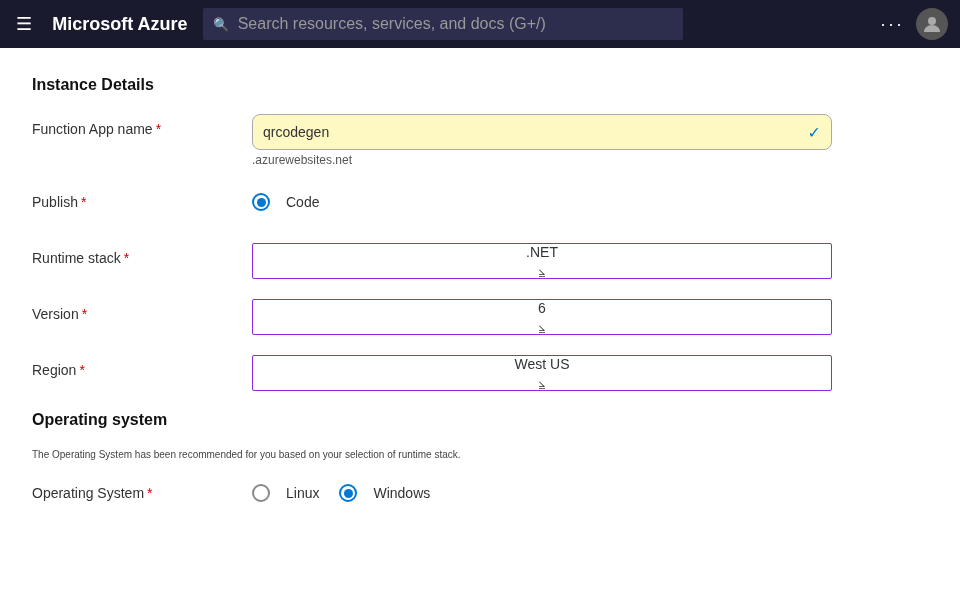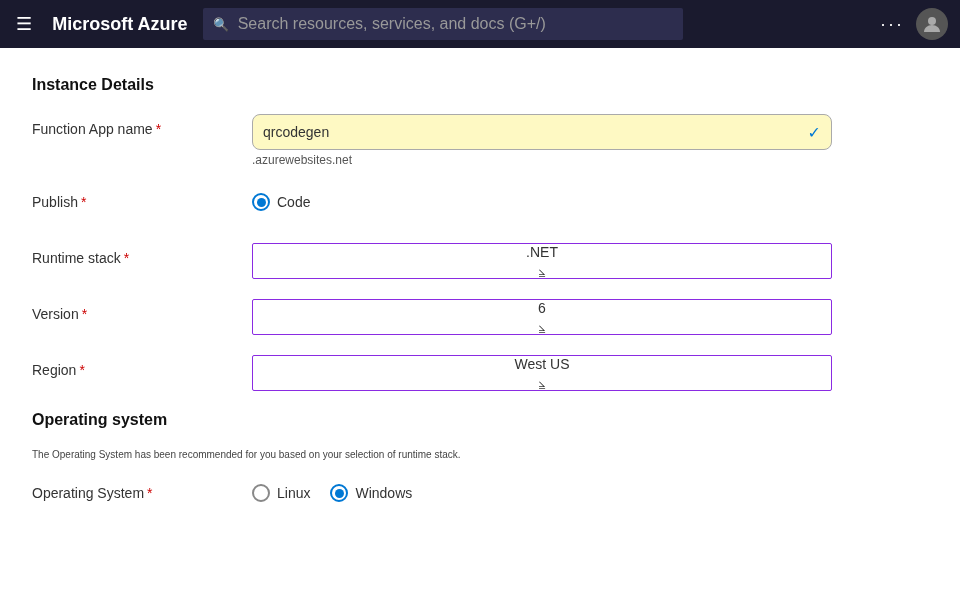--- a/index.html
+++ b/index.html
@@ -162,21 +162,21 @@
     
     .radio-group {
       display: flex;
       align-items: center;
       gap: 20px;
       padding-top: 6px;
     }
     .radio-option {
       display: flex;
       align-items: center;
-      gap: 7px;
+      gap: 16px;
       cursor: pointer;
     }
     .radio-outer {
       width: 18px;
       height: 18px;
       border-radius: 50%;
       border: 2px solid #0078d4;
       display: flex;
       align-items: center;
       justify-content: center;

